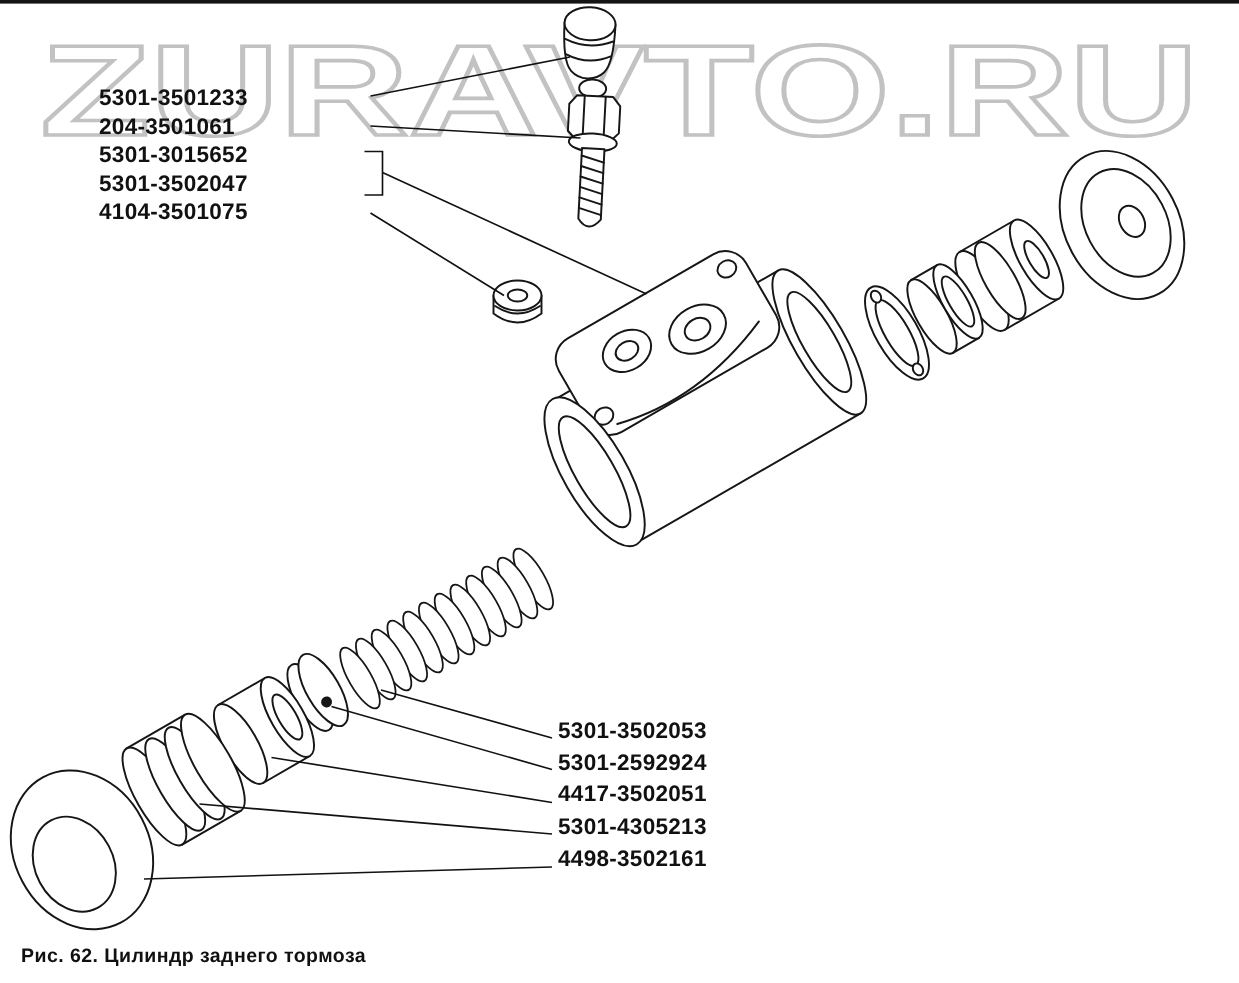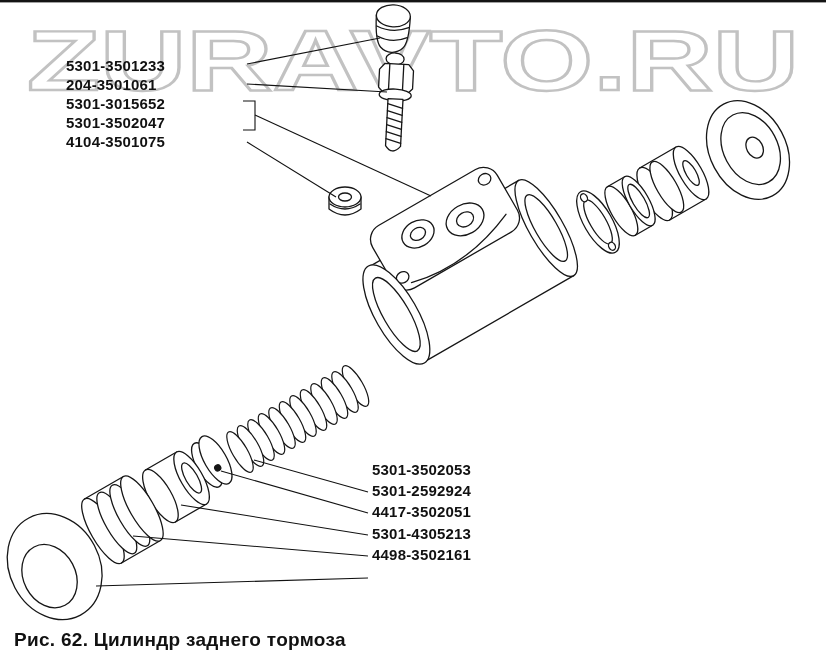--- a/index.html
+++ b/index.html
@@ -6,23 +6,23 @@
   body{
     width:826px;height:655px;position:relative;overflow:hidden;
     font-family:"Liberation Sans","DejaVu Sans",sans-serif;
   }
   .stage{position:absolute;left:0;top:0;width:826px;height:655px;}
   .plabel{
     position:absolute;font-weight:bold;font-size:15px;color:#111;
     letter-spacing:.2px;white-space:nowrap;line-height:19px;
   }
   .top-labels{left:66px;top:56px;width:176px;}
-  .bottom-labels{left:372px;top:459px;text-align:left;line-height:21.2px;}
+  .bottom-labels{left:372px;top:477px;text-align:left;line-height:21.2px;}
   .caption{
-    position:absolute;left:14px;top:629px;font-weight:bold;font-size:19px;
+    position:absolute;left:14px;top:629px;font-weight:bold;font-size:13px;
     color:#111;letter-spacing:.3px;white-space:nowrap;
   }
 </style>
 </head>
 <body>
 
 <svg class="stage" viewBox="0 0 826 655" xmlns="http://www.w3.org/2000/svg">
   <rect x="0" y="0" width="826" height="655" fill="#ffffff"></rect>
   <rect x="0" y="0" width="826" height="2.4" fill="#141414"></rect>
 

